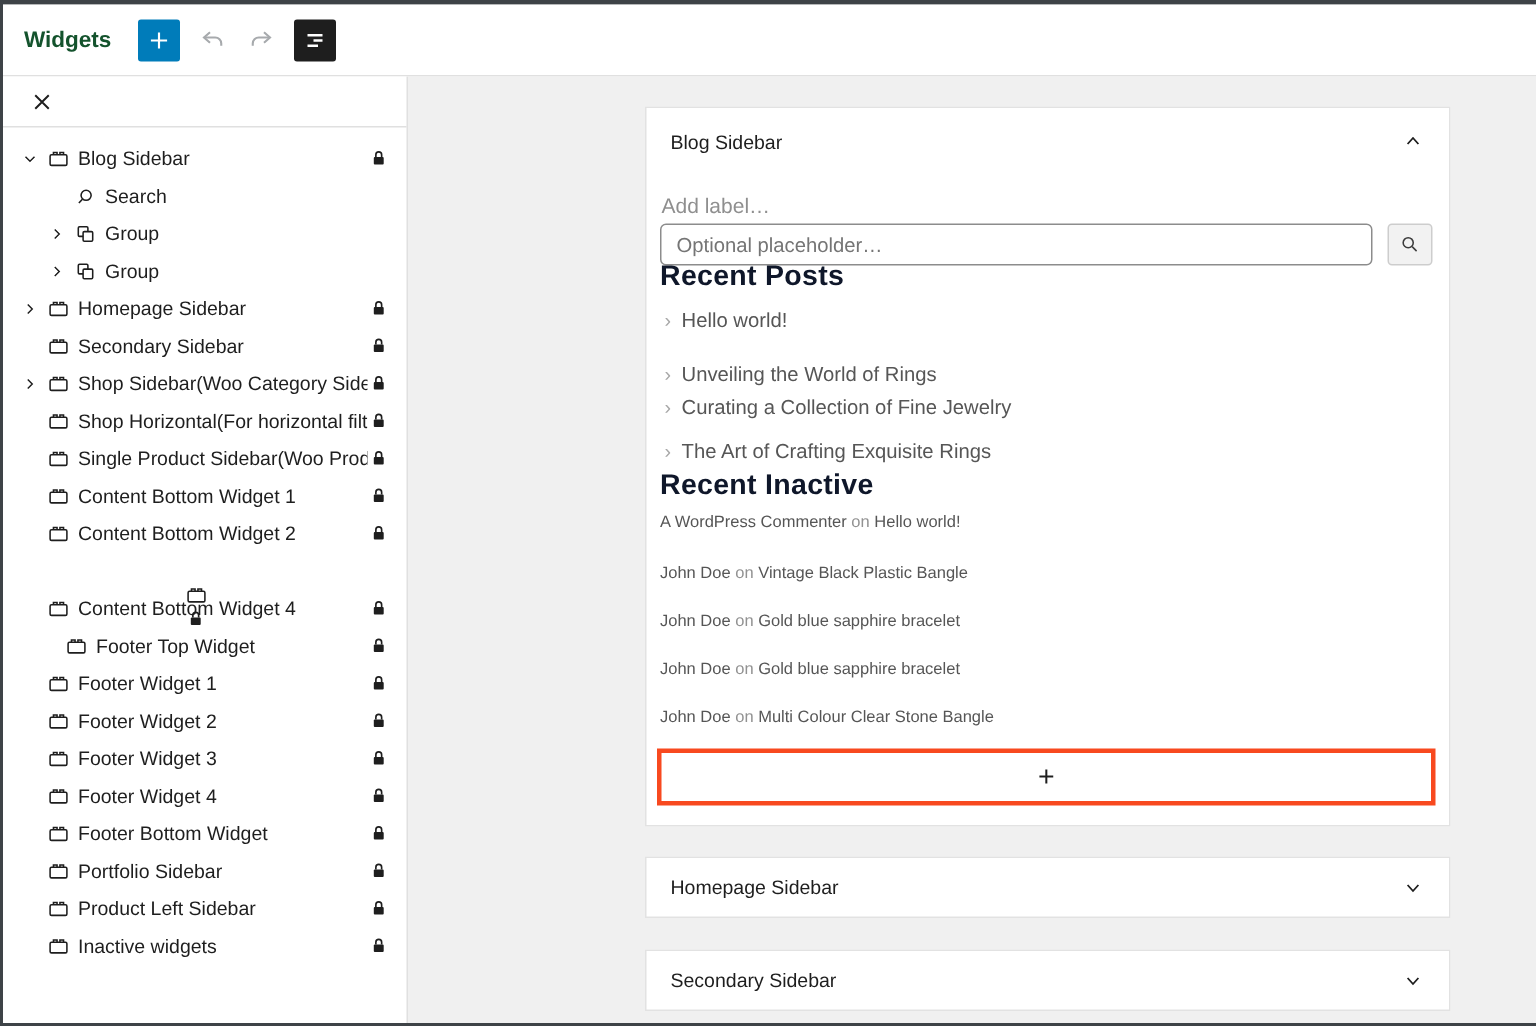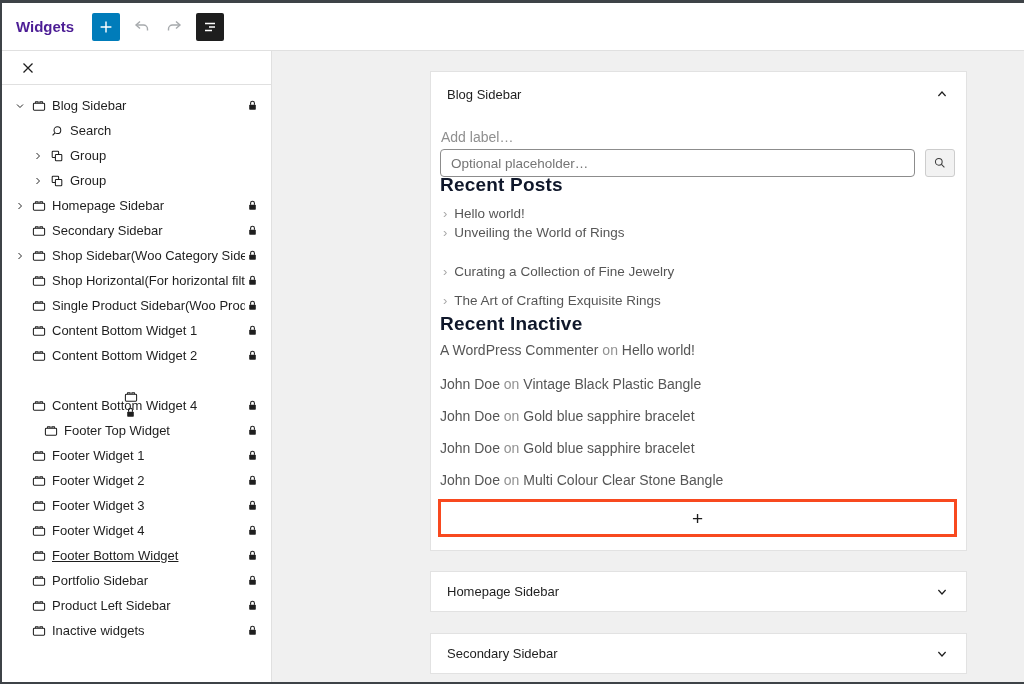--- a/index.html
+++ b/index.html
@@ -3,21 +3,21 @@
 <meta charset="utf-8">
 <style>
   * { margin:0; padding:0; box-sizing:border-box; }
   html,body { width:1024px; height:684px; font-family:"Liberation Sans","DejaVu Sans",sans-serif; }
   .screen { position:relative; width:1024px; height:684px; background:#fff; overflow:hidden;
             border-top:3px solid #3e4347; border-left:2px solid #3e4347; border-bottom:2px solid #3e4347; }
 
   
   .topbar { position:absolute; left:0; top:0; width:100%; height:48px; background:#fff;
             border-bottom:1px solid #e0e0e0; display:flex; align-items:center; }
-  .topbar-title { font-size:15px; font-weight:700; color:#4c1d95; margin-left:14px; }
+  .topbar-title { font-size:15px; font-weight:700; color:#14532d; margin-left:14px; }
   .tb-btn { width:28px; height:28px; border:none; border-radius:2px; display:flex; align-items:center;
             justify-content:center; cursor:pointer; background:transparent; }
   .tb-add { background:#007cba; margin-left:18px; }
   .tb-undo { margin-left:8px; } .tb-redo { margin-left:4px; }
   .tb-list { background:#1e1e1e; margin-left:8px; }
 
   
   .listview { position:absolute; left:0; top:48px; width:270px; bottom:0; background:#fff;
               border-right:1px solid #e0e0e0; }
   .lv-header { height:34px; display:flex; align-items:center; padding:0 14px;
@@ -50,21 +50,21 @@
                   font-family:"Liberation Sans","DejaVu Sans",sans-serif; }
   .search-input::placeholder { color:#757575; opacity:1; }
   .search-btn { left:494px; top:77px; width:30px; height:28px; background:#f2f2f2;
                 border:1px solid #cdcdcd; border-radius:3px; display:flex; align-items:center;
                 justify-content:center; cursor:pointer; }
   .widget-title { left:9px; font-size:19px; font-weight:700; color:#0f172a; letter-spacing:.2px; }
   .rp-title { top:102px; }
   .rc-title { top:241px; }
   .post-item { left:12px; font-size:13.5px; color:#565656; cursor:pointer;text-align:right; }
   .post-arrow { color:#a8a8a8; margin-right:7px; font-size:13px; }
-  .comment-item { left:9px; font-size:14px; color:#565656; cursor:pointer; }
+  .comment-item { left:9px; font-size:11px; color:#565656; cursor:pointer; }
   .comment-on { color:#929292; }
   .appender { left:7px; top:427px; width:519px; height:38px; background:#fff;
               border:3px solid #f8491f; display:flex; align-items:center; justify-content:center;
               cursor:pointer; }
   .appender-plus { font-size:19px; color:#1e1e1e; font-weight:400; line-height:1; }
 
   svg { display:block; }
 </style>
 </head>
 <body>
@@ -399,21 +399,21 @@
             </svg>
           </span>
           <span class="lv-label">Footer Widget 4</span>
           <span class="lv-lock">
             <svg width="11" height="13" viewBox="0 0 20 22" fill="none">
               <rect x="4" y="9.5" width="12" height="9" rx="1.2" fill="#1e1e1e"></rect>
               <path d="M6.5 9.5V6.8a3.5 3.5 0 0 1 7 0v2.7" stroke="#1e1e1e" stroke-width="2"></path>
             </svg>
           </span>
         </div>
-        <div class="lv-row" style="padding-left: 8px; text-decoration: underline;">
+        <div class="lv-row" style="padding-left: 8px;">
           <span class="lv-chev"></span>
           <span class="lv-icon">
             <svg width="16" height="16" viewBox="0 0 20 20" fill="none">
               <rect x="3" y="6.5" width="14" height="8.8" rx="1.2" stroke="#1e1e1e" stroke-width="1.3"></rect>
               <path d="M5.8 6.5V4.6h3v1.9M11.2 6.5V4.6h3v1.9" stroke="#1e1e1e" stroke-width="1.3"></path>
             </svg>
           </span>
           <span class="lv-label">Footer Bottom Widget</span>
           <span class="lv-lock">
             <svg width="11" height="13" viewBox="0 0 20 22" fill="none">
@@ -492,21 +492,21 @@
           <svg width="16" height="16" viewBox="0 0 20 20" fill="none">
               <circle cx="8.5" cy="8.5" r="4.2" stroke="#3c3c3c" stroke-width="1.3"></circle>
               <path d="M11.8 11.8 15.5 15.5" stroke="#3c3c3c" stroke-width="1.3"></path>
             </svg>
         </span>
       </button>
 
       <div class="abs widget-title rp-title">Recent Posts</div>
       <div id="recent-posts-list">
           <div class="abs post-item" style="top: 134px;"><span class="post-arrow">›</span><span>Hello world!</span></div>
-          <div class="abs post-item" style="top: 153px;"><span class="post-arrow">›</span><span>Unveiling the World of Rings</span></div>
+          <div class="abs post-item" style="top: 170px;"><span class="post-arrow">›</span><span>Unveiling the World of Rings</span></div>
           <div class="abs post-item" style="top: 192px;"><span class="post-arrow">›</span><span>Curating a Collection of Fine Jewelry</span></div>
           <div class="abs post-item" style="top: 221px;"><span class="post-arrow">›</span><span>The Art of Crafting Exquisite Rings</span></div>
         </div>
 
       <div class="abs widget-title rc-title">Recent Inactive</div>
       <div id="recent-comments-list">
           <div class="abs comment-item" style="top: 270px;"><span>A WordPress Commenter</span><span class="comment-on"> on </span><span>Hello world!</span></div>
           <div class="abs comment-item" style="top: 304px;"><span>John Doe</span><span class="comment-on"> on </span><span>Vintage Black Plastic Bangle</span></div>
           <div class="abs comment-item" style="top: 336px;"><span>John Doe</span><span class="comment-on"> on </span><span>Gold blue sapphire bracelet</span></div>
           <div class="abs comment-item" style="top: 368px;"><span>John Doe</span><span class="comment-on"> on </span><span>Gold blue sapphire bracelet</span></div>

